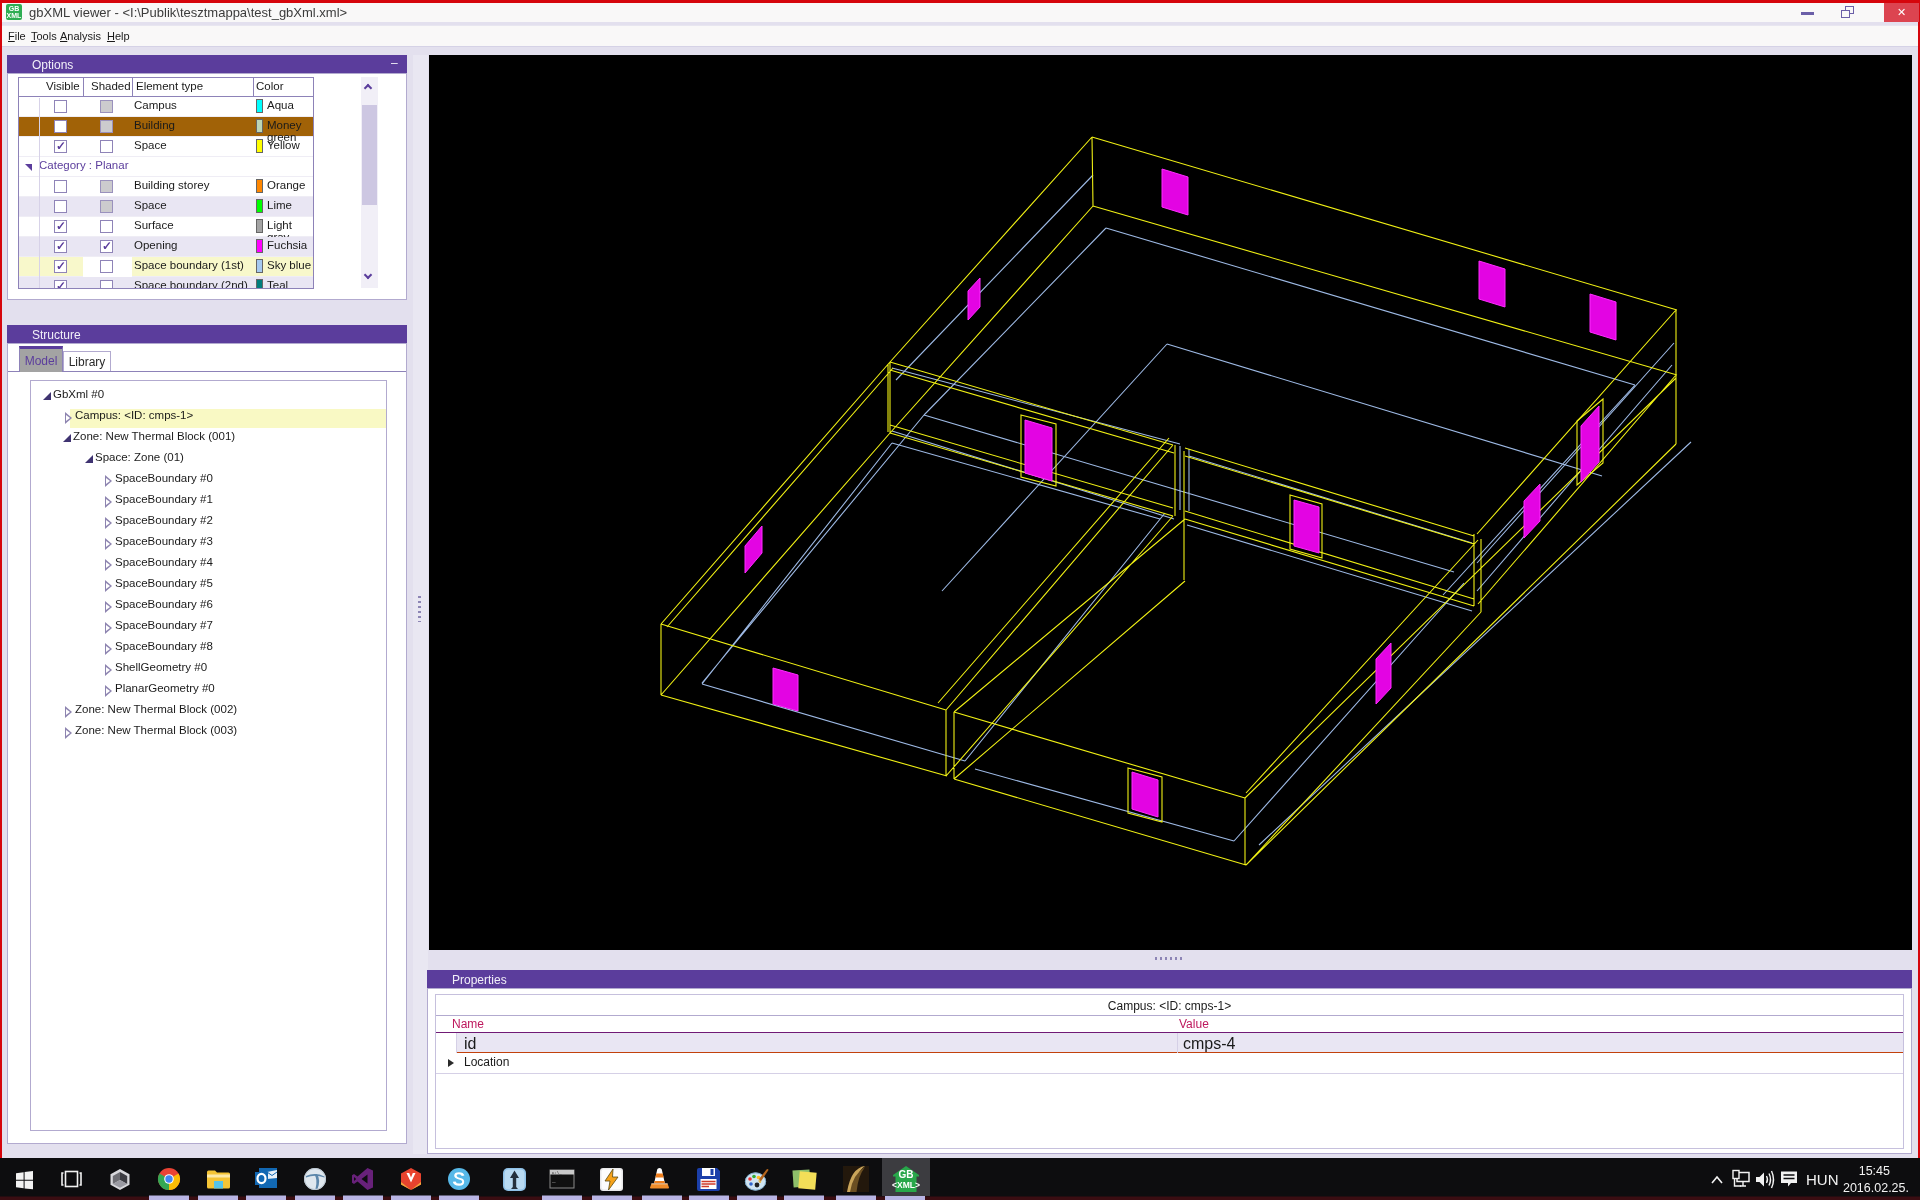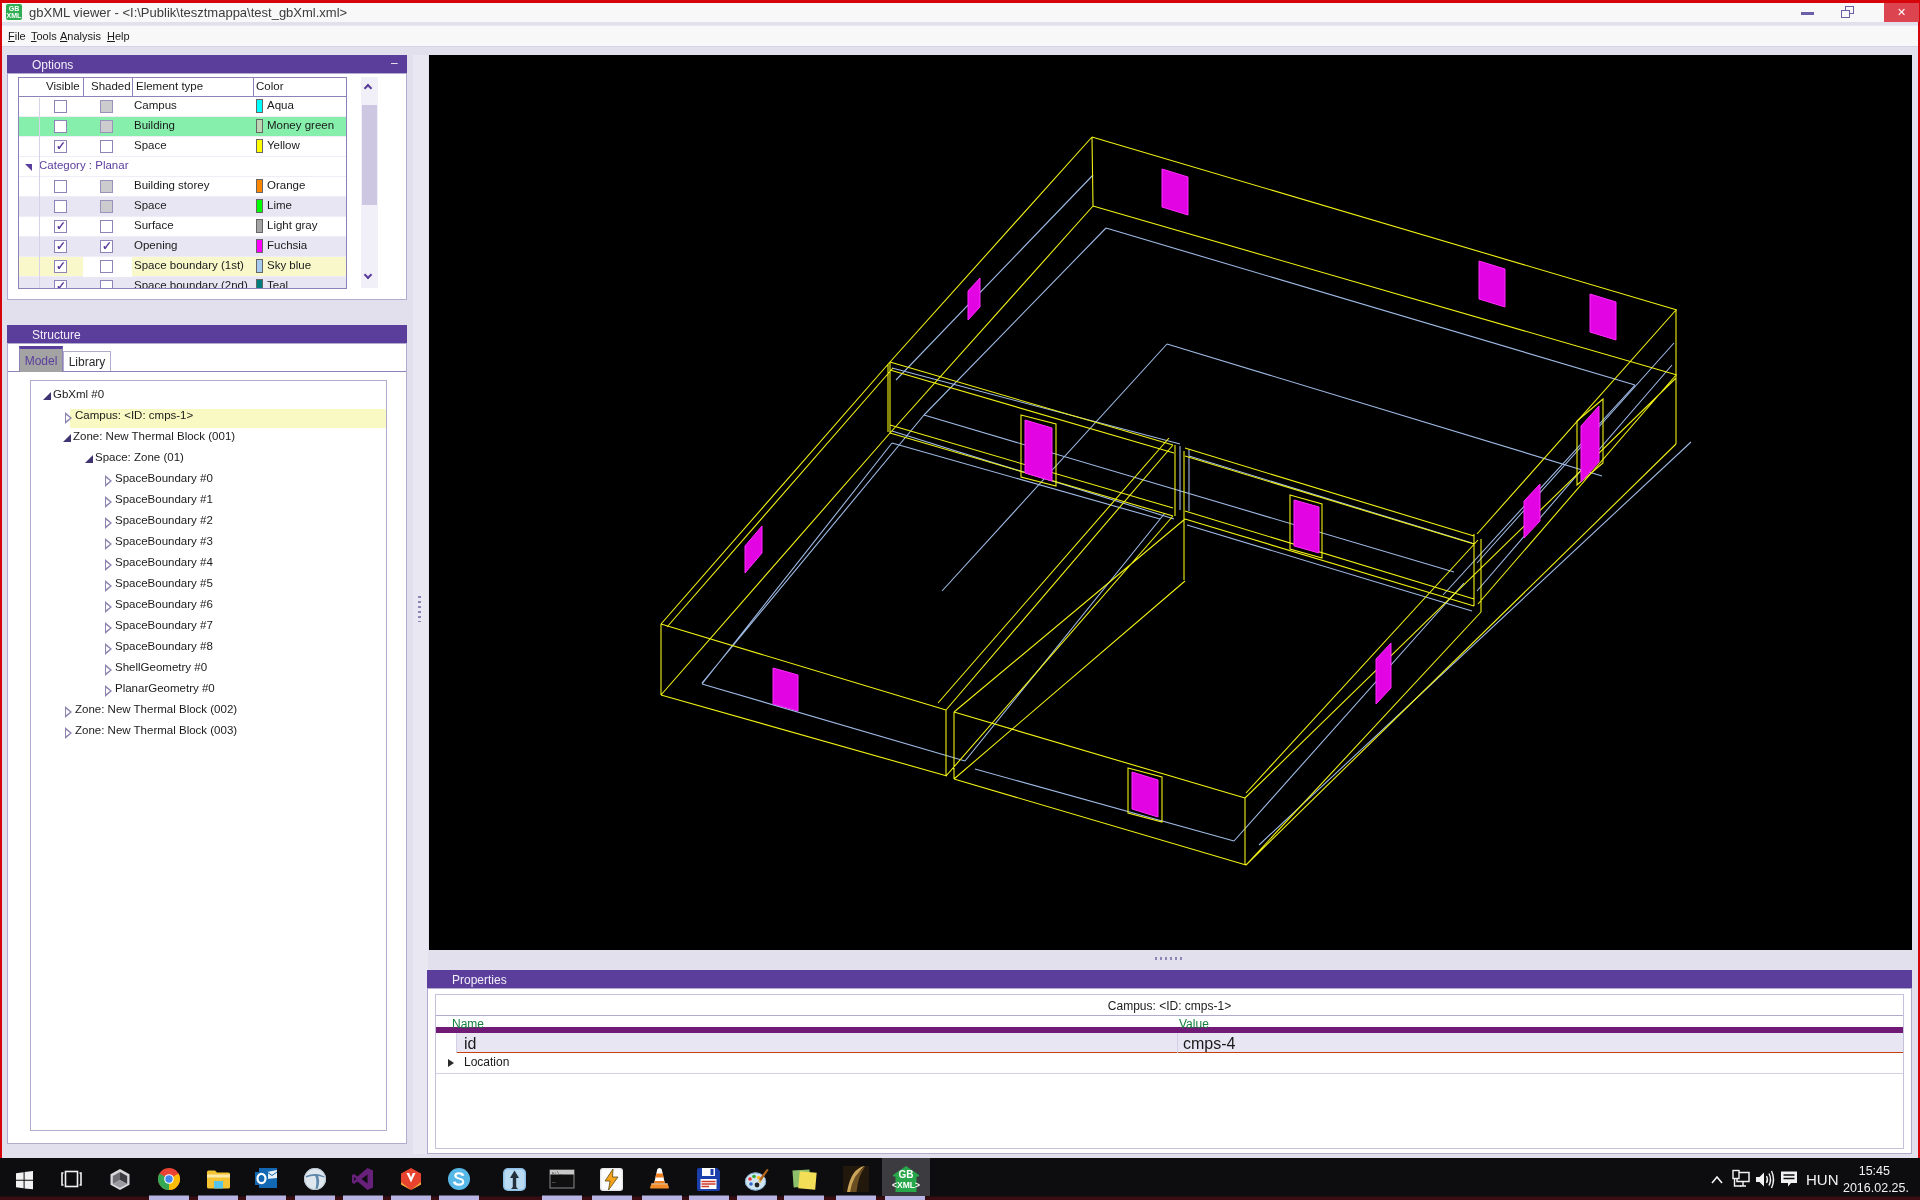--- a/index.html
+++ b/index.html
@@ -67,40 +67,40 @@
     <div class="mi" style="left:29px"><u>T</u>ools</div>
     <div class="mi" style="left:58px"><u>A</u>nalysis</div>
     <div class="mi" style="left:105px"><u>H</u>elp</div>
   </div>
   <div class="panel-hdr" id="opt-hdr">
       <span>Options</span>
       <span style="left:384px;top:1px">–</span>
     </div>
   <div id="opt-body">
 
-    <div style="position:absolute;left:10px;top:3px;width:329px;height:212px;border:1px solid #8d82b8;overflow:hidden;font-size:11.5px;color:#1a1a1a;">
+    <div style="position:absolute;left:10px;top:3px;width:296px;height:212px;border:1px solid #8d82b8;overflow:hidden;font-size:11.5px;color:#1a1a1a;">
 
       <div style="position:relative;height:19px;border-bottom:1px solid #8d82b8;">
         <div style="position:absolute;left:27px;top:2px;">Visible</div>
         <div style="position:absolute;left:72px;top:2px;">Shaded</div>
         <div style="position:absolute;left:117px;top:2px;">Element type</div>
         <div style="position:absolute;left:237px;top:2px;">Color</div>
         <div style="position:absolute;left:64px;top:0;width:1px;height:19px;background:#8d82b8;"></div>
         <div style="position:absolute;left:113px;top:0;width:1px;height:19px;background:#8d82b8;"></div>
         <div style="position:absolute;left:234px;top:0;width:1px;height:19px;background:#8d82b8;"></div>
       </div>
       <div id="optrows">
         <div class="trow">
             <div class="cb cb1"></div>
             <div class="cb cb2 gray"></div>
             <div class="etxt">Campus</div>
             <div class="sw" style="background:#00ffff"></div>
             <div class="ctxt">Aqua</div>
           </div>
-        <div class="trow" style="background:#86efac">
+        <div class="trow" style="background:#a16207">
             <div class="cb cb1"></div>
             <div class="cb cb2 gray"></div>
             <div class="etxt">Building</div>
             <div class="sw" style="background:#bdd5b5"></div>
             <div class="ctxt">Money green</div>
           </div>
         <div class="trow">
             <div class="cb cb1 chk"></div>
             <div class="cb cb2"></div>
             <div class="etxt">Space</div>
@@ -251,21 +251,21 @@
     <polygon points="1374,656 1389,640 1389,685 1374,701" fill="#e304e3" stroke="#ff2bff" stroke-width="1"></polygon>
     <polygon points="1522,498 1538,481 1538,518 1522,535" fill="#e304e3" stroke="#ff2bff" stroke-width="1"></polygon>
     </svg>
   </div>
   <div class="panel-hdr" id="prop-hdr">
       <span>Properties</span>
     </div>
   <div id="prop-body">
     <div style="position:absolute;left:7px;top:5px;width:1469px;height:155px;border:1px solid #c6c0dd;">
       <div style="position:absolute;left:0;top:0;width:100%;height:21px;border-bottom:1px solid #b2aacf;font-size:12px;color:#1a1a1a;text-align:center;padding-top:4px;">Campus: &lt;ID: cmps-1&gt;</div>
-      <div style="position:absolute;left:0;top:21px;width:100%;height:17px;border-bottom:6px solid #701a75;font-size:12px;color:#15803d;">
+      <div style="position:absolute;left:0;top:21px;width:100%;height:17px;border-bottom:1px solid #701a75;font-size:12px;color:#be185d;">
         <div style="position:absolute;left:16px;top:1px;">Name</div>
         <div style="position:absolute;left:743px;top:1px;">Value</div>
       </div>
       <div style="position:absolute;left:0;top:38px;width:100%;height:20px;background:#e9e6f3;border-bottom:1px solid #c2410c;font-size:16px;color:#1a1a1a;">
         <div style="position:absolute;left:0;top:0;width:21px;height:20px;background:#fff;border-right:1px solid #d5d0e6;"></div>
         <div style="position:absolute;left:28px;top:2px;">id</div>
         <div style="position:absolute;left:747px;top:2px;">cmps-4</div>
         <div style="position:absolute;left:741px;top:0;width:1px;height:20px;background:#d5d0e6;"></div>
       </div>
       <div style="position:absolute;left:0;top:58px;width:100%;height:21px;border-bottom:1px solid #d5d0e6;font-size:12px;color:#1a1a1a;">

